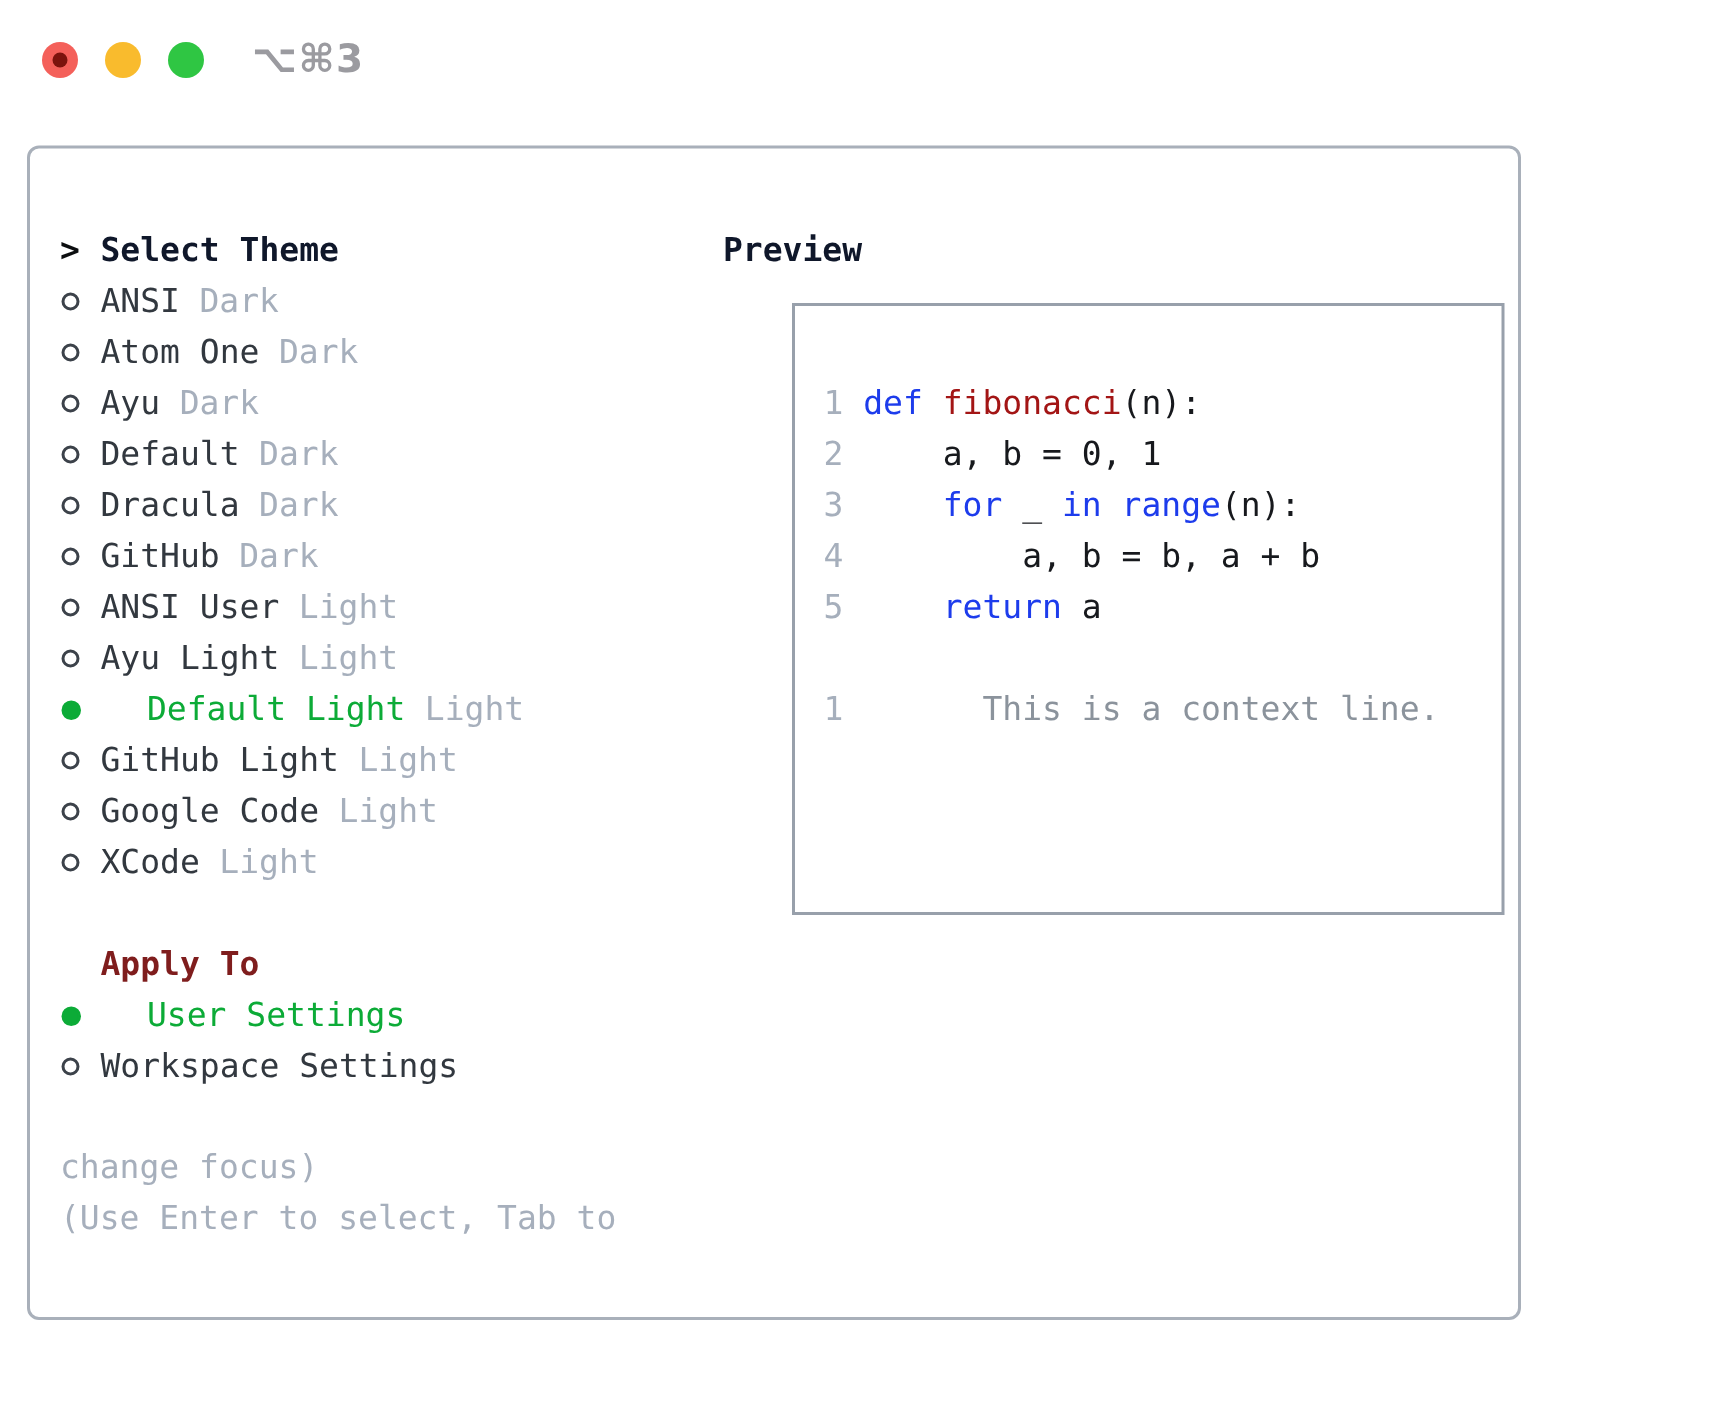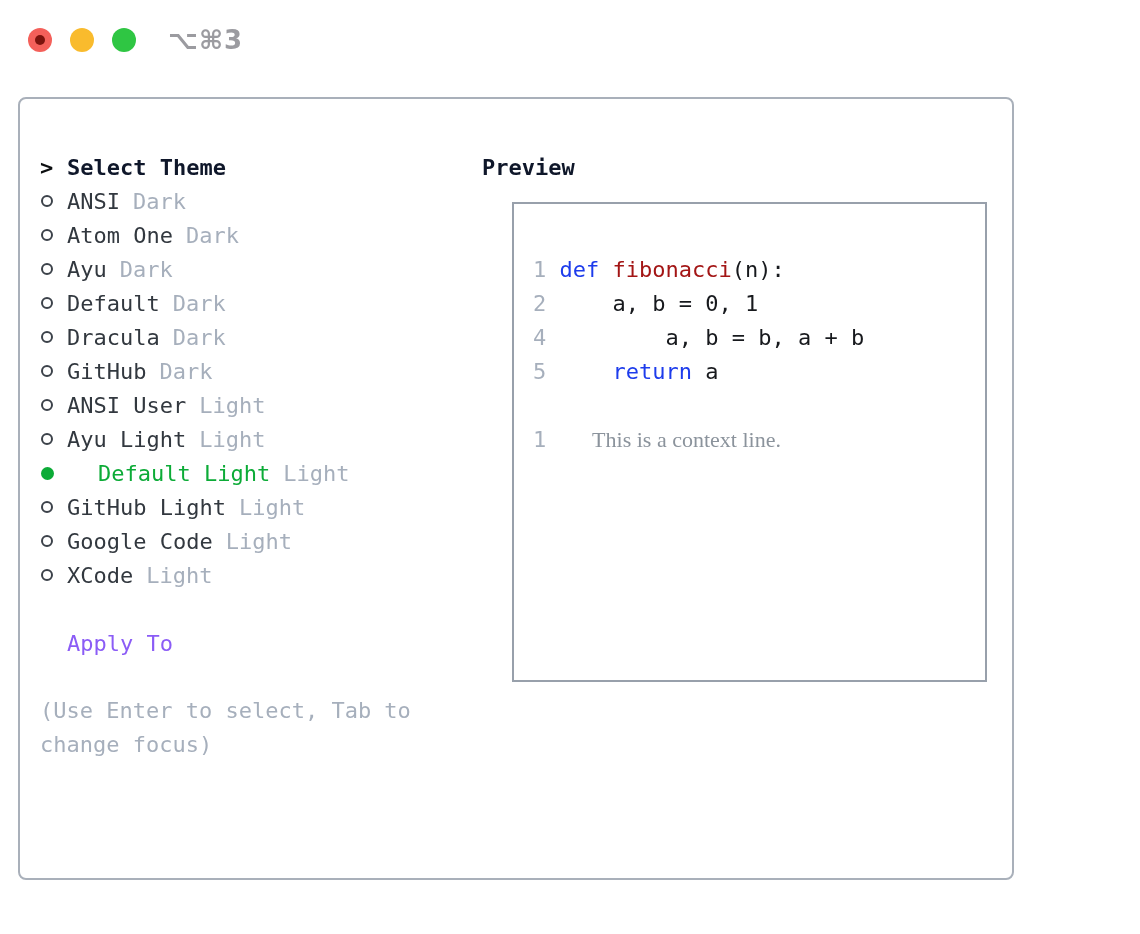--- a/index.html
+++ b/index.html
@@ -22,37 +22,37 @@
   .tl .dot{position:absolute;left:7px;top:7px;width:10px;height:10px;border-radius:50%;background:var(--light_red_dot);}
   .wtitle{position:absolute;left:168px;top:24px;height:32px;line-height:32px;font-family:"DejaVu Sans",sans-serif;
     font-size:26px;font-weight:600;color:var(--titlebar_gray);letter-spacing:1px;}
   
   .panel{position:absolute;left:18px;top:97px;width:996px;height:783px;border:2px solid var(--panel_border);border-radius:8px;background:#fff;}
   .leftcol{position:absolute;left:20px;top:51px;width:440px;}
   .row{display:flex;align-items:center;height:34px;font-size:22px;white-space:pre;}
   .pfx{flex:none;width:27px;display:flex;align-items:center;}
   .cursor{color:#0c0e10;font-weight:bold;}
   .htext{color:#0f172a;font-weight:bold;}
-  .h2text{color:#8b5cf6;}
+  .h2text{color:#7f1d1d;font-weight:bold;}
   .radio{width:12px;height:12px;border:2px solid #3c424a;border-radius:50%;display:inline-block;margin-left:1px;}
   .row.selected .radio{background:var(--accent_green);border-color:var(--accent_green);width:13px;height:13px;}
   .tname{color:var(--item_text);}
   .row.selected .tname{color:var(--accent_green);margin-left:31px;}
   .ttag{color:var(--muted);margin-left:13px;}
   .helpline{height:34px;line-height:34px;font-size:22px;color:var(--muted);white-space:pre;}
   .spacer{height:34px;}
   
   .prevhead{position:absolute;left:462px;top:51px;height:34px;display:flex;align-items:center;font-size:22px;}
-  .pane{position:absolute;left:492px;top:103px;width:475px;height:480px;border:2px solid var(--preview_border);background:#fff;padding:49px 0 0 19px;overflow:hidden;}
+  .pane{position:absolute;left:508px;top:103px;width:475px;height:408px;border:2px solid var(--preview_border);background:#fff;padding:49px 0 0 19px;overflow:hidden;}
   .pline{height:34px;line-height:34px;font-size:22px;white-space:pre;}
   .seg-ln{color:var(--muted);}
   .seg-kw{color:var(--keyword_blue);}
   .seg-fn{color:var(--function_red);}
   .seg-pl{color:var(--text_dark);}
-  .seg-ctx{color:var(--context_gray);font-family:Liberation Serif, serif;}
+  .seg-ctx{color:var(--context_gray);}
   .seg-del{color:var(--diff_red);}
   .seg-add{color:var(--diff_green);}
 </style>
 </head>
 <body>
 
 <div class="window">
 
   <div class="titlebar">
     <span class="tl red">
@@ -136,37 +136,49 @@
           </div>
         </div>
 
       <div class="spacer"></div>
 
       <div class="row">
         <span class="pfx"></span>
         <span class="h2text">Apply To</span>
       </div>
 
+      <div>
+
+      <div class="row item selected">
+            <span class="pfx"><span class="radio"></span></span>
+            <span class="tname">User Settings</span>
+          </div>
+          <div class="row item">
+            <span class="pfx"><span class="radio"></span></span>
+            <span class="tname">Workspace Settings</span>
+          </div>
+        </div>
 
       <div class="spacer"></div>
 
+      <div class="helpline">change focus)</div>
       <div class="helpline">(Use Enter to select, Tab to</div>
-      <div class="helpline">change focus)</div>
 
     </div>
 
     <div class="prevhead">
       <span class="htext">Preview</span>
     </div>
 
     <div class="pane">
       <div>
 
       <div class="pline"><span class="seg-ln">1 </span><span class="seg-kw">def</span><span class="seg-pl"> </span><span class="seg-fn">fibonacci</span><span class="seg-pl">(n):</span></div>
           <div class="pline"><span class="seg-ln">2 </span><span class="seg-pl">    a, b = 0, 1</span></div>
+          <div class="pline"><span class="seg-ln">3 </span><span class="seg-pl">    </span><span class="seg-kw">for</span><span class="seg-pl"> _ </span><span class="seg-kw">in</span><span class="seg-pl"> </span><span class="seg-kw">range</span><span class="seg-pl">(n):</span></div>
           <div class="pline"><span class="seg-ln">4 </span><span class="seg-pl">        a, b = b, a + b</span></div>
           <div class="pline"><span class="seg-ln">5 </span><span class="seg-pl">    </span><span class="seg-kw">return</span><span class="seg-pl"> a</span></div>
           <div class="pline"></div>
           <div class="pline"><span class="seg-ln">1 </span><span class="seg-ctx">      This is a context line.</span></div>
         </div>
     </div>
 
   </div>
 </div>
 

